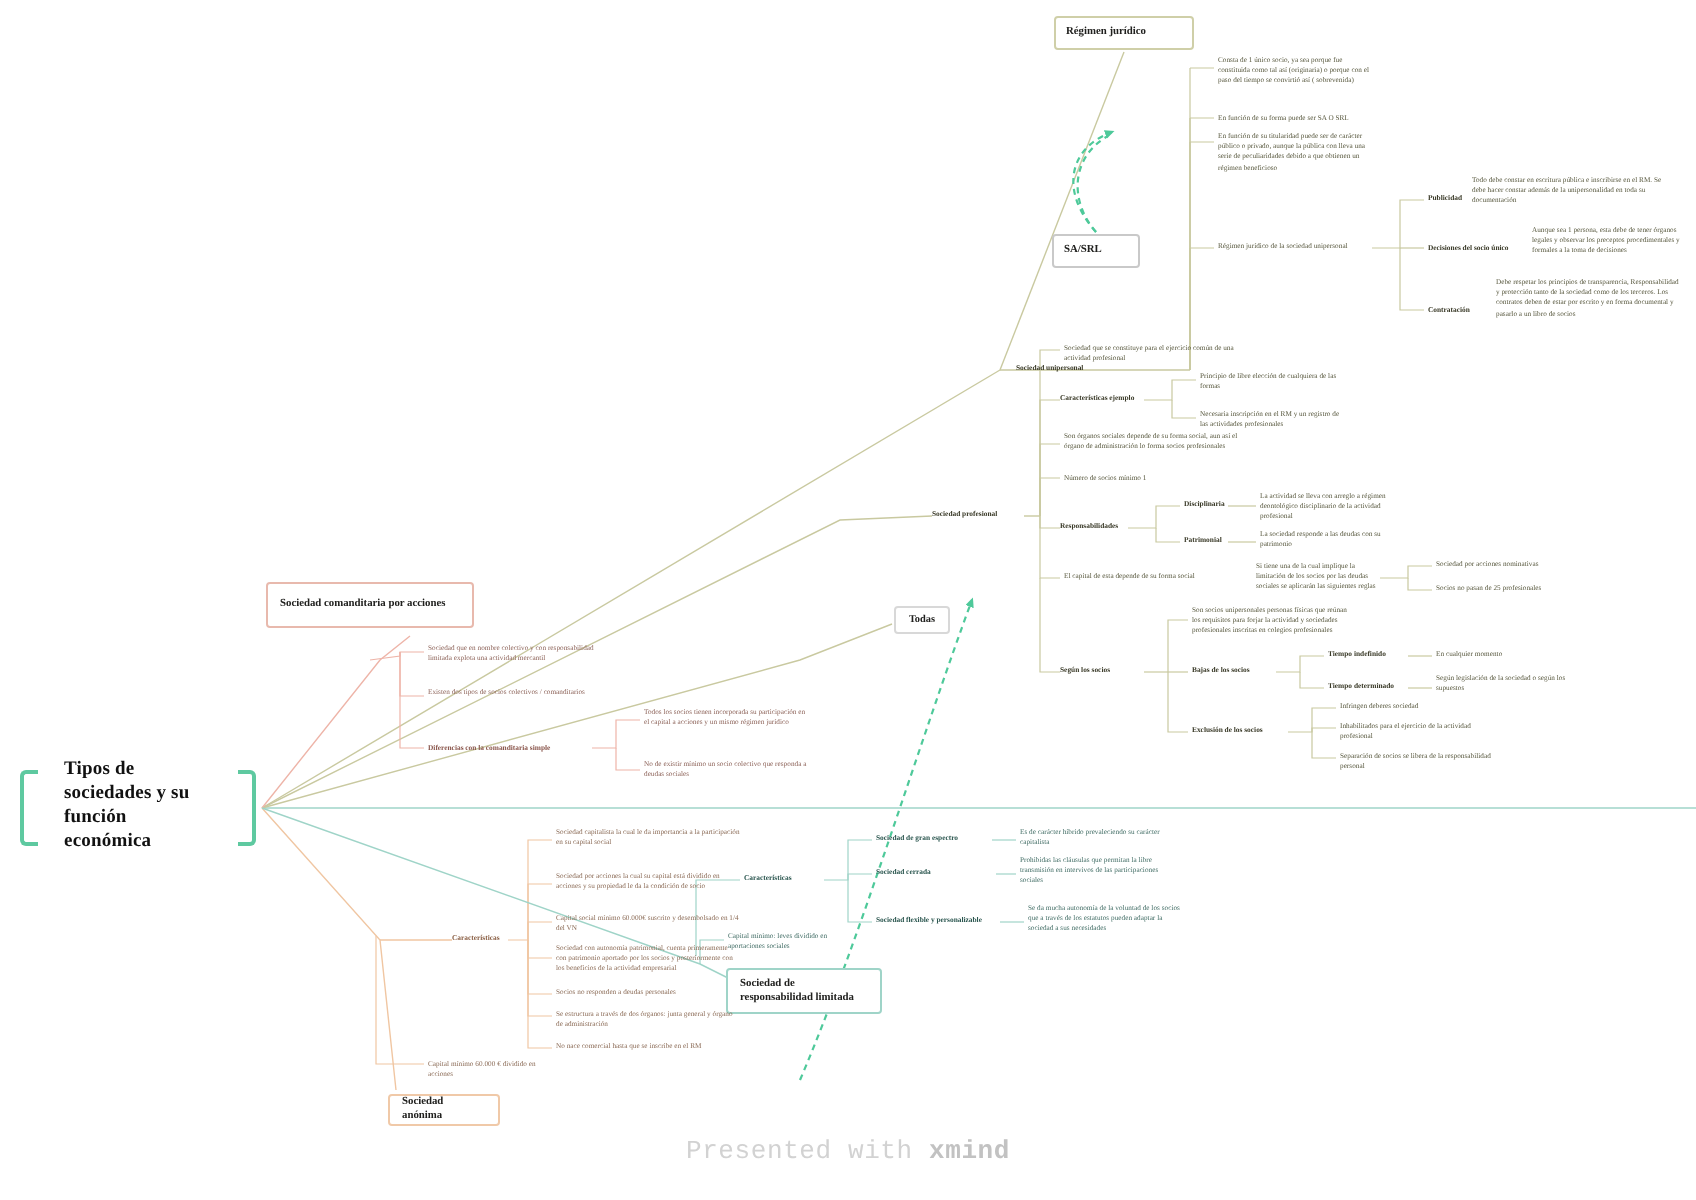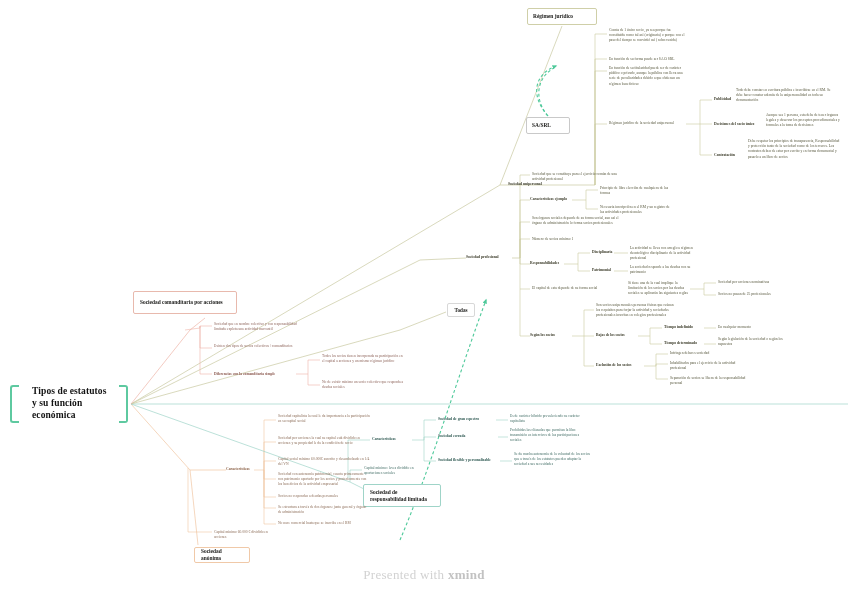--- a/index.html
+++ b/index.html
@@ -44,21 +44,21 @@
   .leaf.peach{color:#8a6a55;}
   .leaf.teal{color:#3f6b63;}
   .leaf.rose{color:#8c6258;}
   .lbl{position:absolute;font-size:3.7px;font-weight:bold;color:#3a3a28;}
   .lbl.teal{color:#2c5750;}
   .lbl.peach{color:#8a5f44;}
   .lbl.rose{color:#8a564c;}
 
   .footer{
     position:absolute;left:0;right:0;bottom:17px;text-align:center;
-    font-family:Liberation Serif, serif;
+    font-family:Liberation Mono, monospace;
     font-size:13px;color:#d2d2d2;letter-spacing:.3px;
   }
   .footer b{color:#c2c2c2;font-weight:bold;}
 </style>
 </head>
 <body>
 
 <div id="canvas">
 
   <svg class="links" viewBox="0 0 848 600">
@@ -151,21 +151,21 @@
         <path d="M0,0 L4.4,2 L0,4 z" fill="#4ec99a"></path>
       </marker>
     </defs>
 
     <path d="M400 540 C 430 470, 460 370, 486 300" stroke="#4ec99a" stroke-width="1.1" fill="none" stroke-dasharray="3 2.4" marker-end="url(#arrowhead)"></path>
   </svg>
 
   <div class="box central">
     <span class="bracket bl"></span>
     <span class="bracket br"></span>
-    <span class="ctext">Tipos de estatutos y su función económica</span>
+    <span class="ctext">Tipos de sociedades y su función económica</span>
   </div>
 
   <div class="box n-regimen">
     <span>Régimen jurídico</span>
   </div>
   <div class="box n-sasrl">
     <span>SA/SRL</span>
   </div>
   <div class="box n-todas">
     <span>Todas</span>

